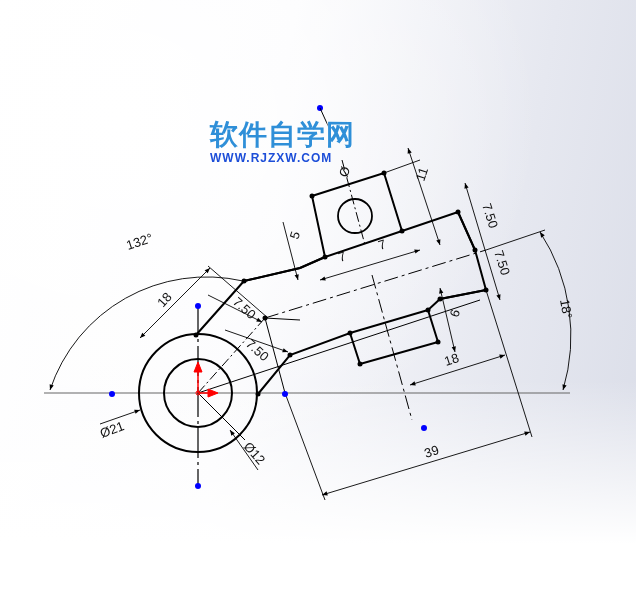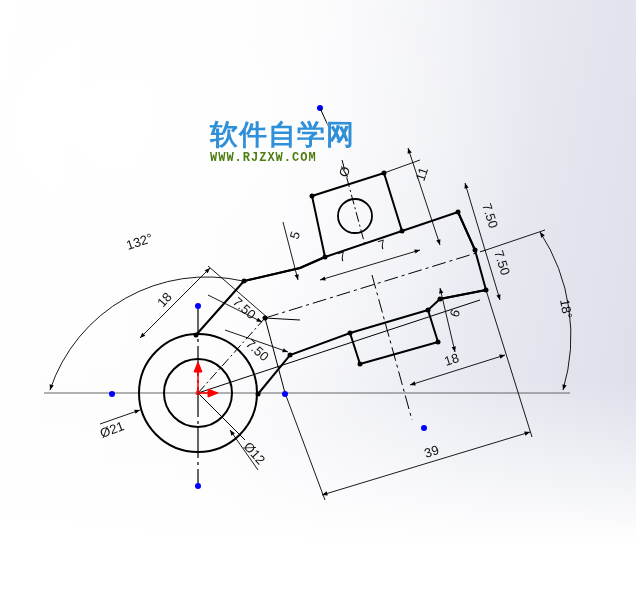--- a/index.html
+++ b/index.html
@@ -15,22 +15,22 @@
     background: linear-gradient(180deg, rgba(230,232,240,0) 0%, #ffffff 70%);
   }
   #canvas { position:absolute; left:0; top:0; }
   .watermark { position:absolute; left:210px; top:120px; }
   .wm-title {
     font-family: "DejaVu Sans", sans-serif; font-weight:bold; font-size:28px;
     color:#2f8fd8; letter-spacing:1px; line-height:30px;
     text-shadow: 0 0 2px #fff, 0 0 3px #fff;
   }
   .wm-url {
-    font-family: Liberation Mono, monospace; font-weight:bold; font-size:12px;
-    color:#4d7c0f; letter-spacing:1px; margin-top:1px;
+    font-family: Liberation Sans, sans-serif; font-weight:bold; font-size:12px;
+    color:#1d4ed8; letter-spacing:1px; margin-top:1px;
     text-shadow: 0 0 2px #fff;
   }
   .dim-text {
     font-family: "Liberation Sans Narrow", "Liberation Sans", sans-serif;
     font-size:13px; fill:#111;
   }
 </style>
 </head>
 <body>
 

